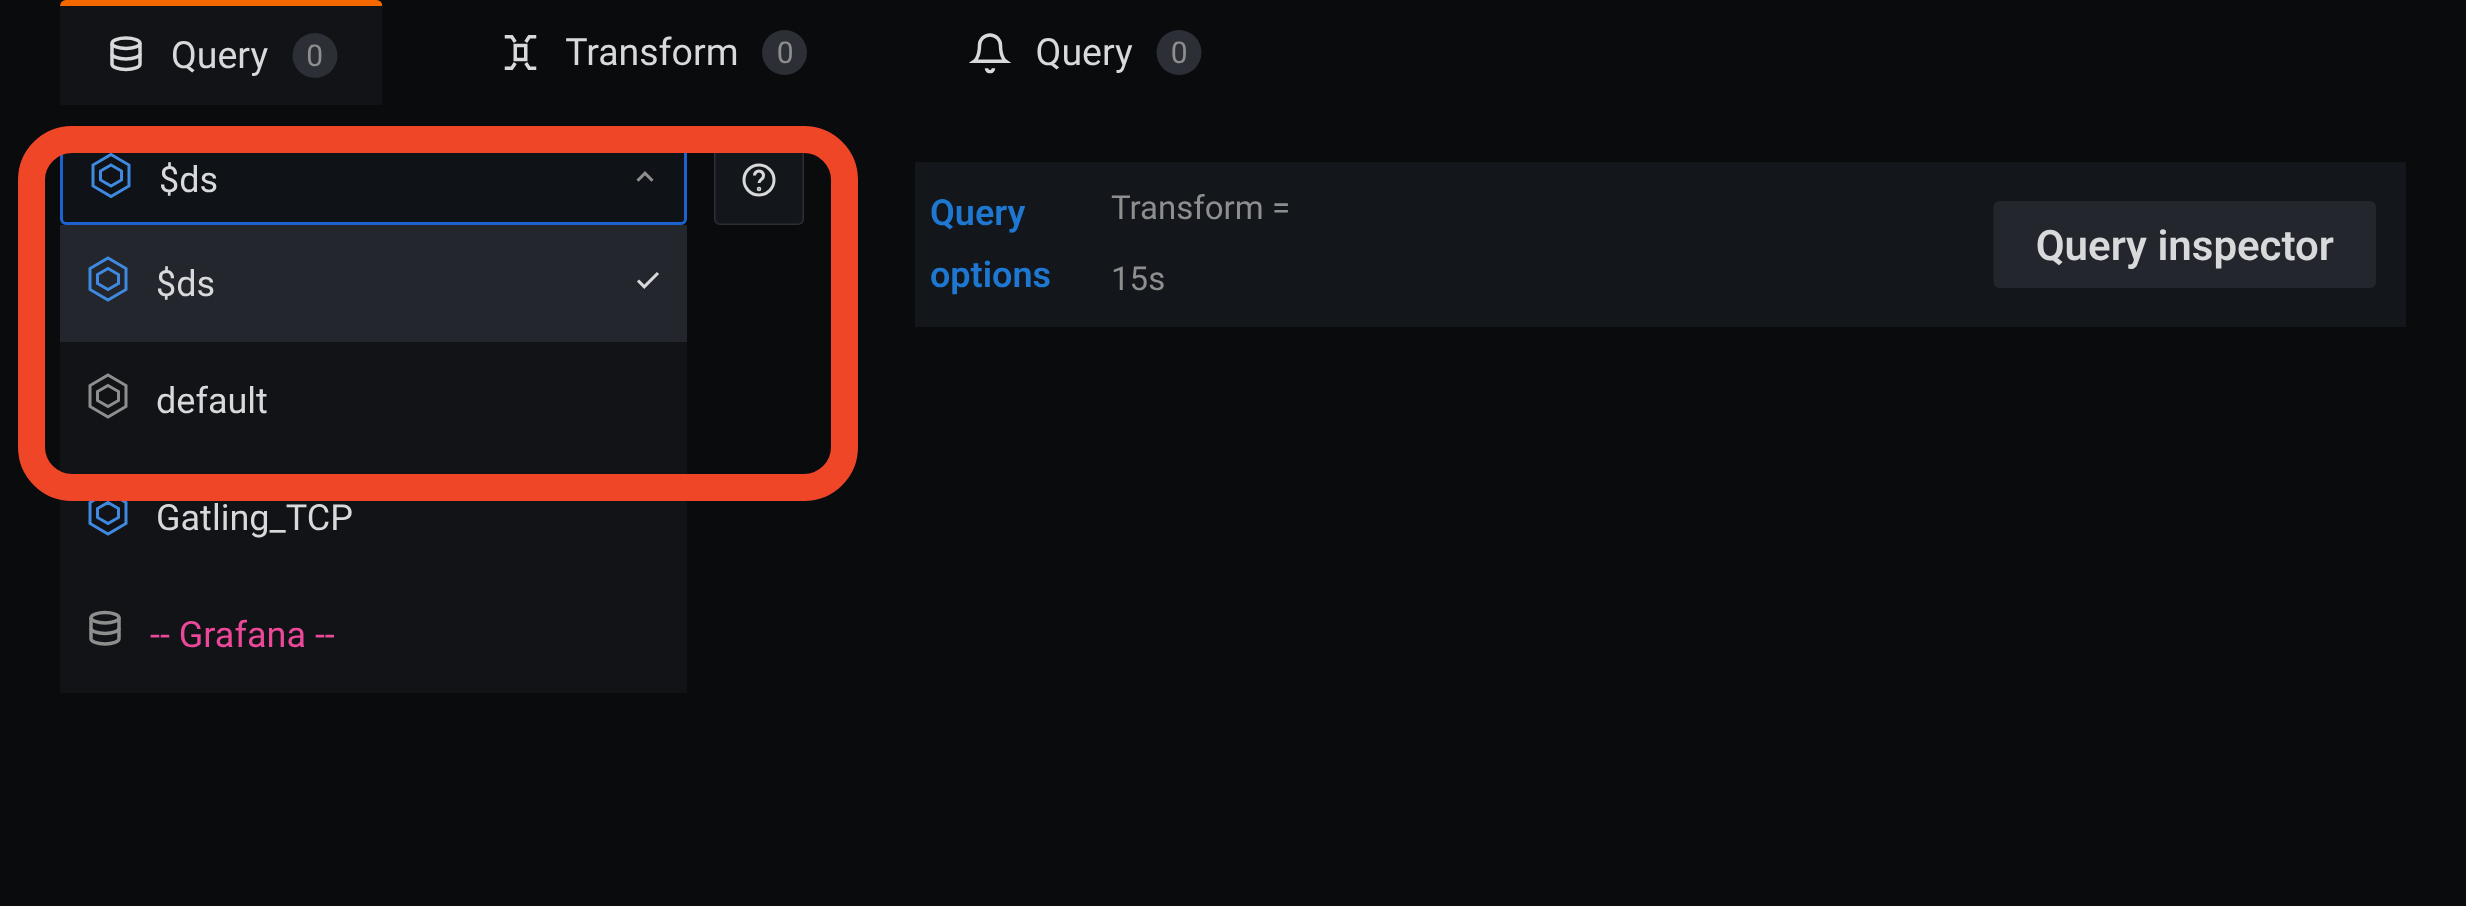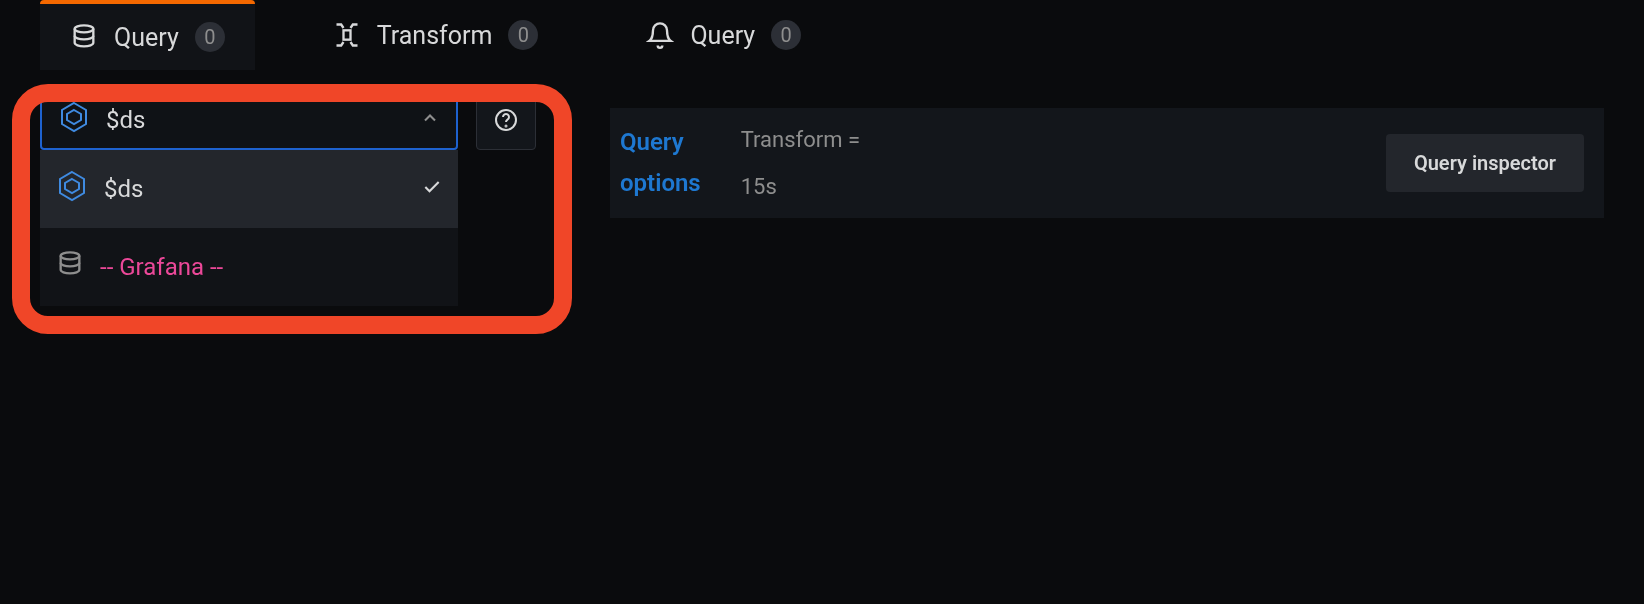--- a/index.html
+++ b/index.html
@@ -175,21 +175,21 @@
     font-size: 22px;
     line-height: 1.7;
   }
   .qo-spacer { flex: 1; }
   .qi-button {
     height: 58px;
     padding: 0 28px;
     background: #23262c;
     border-radius: 4px;
     color: #d8d9da;
-    font-size: 20px;
+    font-size: 28px;
     font-weight: 600;
     display: flex;
     align-items: center;
     cursor: pointer;
   }
 
   .check svg, .caret svg { width: 20px; height: 20px; stroke: currentColor; fill: none; stroke-width: 2.5; }
 </style>
 </head>
 <body>
@@ -263,21 +263,39 @@
               </svg>
           </span>
           <span>$ds</span>
           <span class="check">
             <svg viewBox="0 0 24 24">
                 <polyline points="4 12 9 17 20 6"></polyline>
               </svg>
           </span>
         </div>
 
-
+        <div class="ds-option">
+          <span class="poly-icon">
+            <svg viewBox="0 0 32 32">
+                <polygon points="16,2 28,9 28,23 16,30 4,23 4,9" fill="none" stroke="#8e8e8e" stroke-width="2"></polygon>
+                <polygon points="16,9 23,13 23,19 16,23 9,19 9,13" fill="none" stroke="#8e8e8e" stroke-width="2"></polygon>
+              </svg>
+          </span>
+          <span>default</span>
+        </div>
+
+        <div class="ds-option">
+          <span class="poly-icon">
+            <svg viewBox="0 0 32 32">
+                <polygon points="16,2 28,9 28,23 16,30 4,23 4,9" fill="none" stroke="#3f8ae0" stroke-width="2"></polygon>
+                <polygon points="16,9 23,13 23,19 16,23 9,19 9,13" fill="none" stroke="#3f8ae0" stroke-width="2"></polygon>
+              </svg>
+          </span>
+          <span>Gatling_TCP</span>
+        </div>
 
 
         <div class="ds-option grafana">
           <span class="db-icon">
             <svg viewBox="0 0 24 24">
                 <ellipse cx="12" cy="5" rx="8" ry="3"></ellipse>
                 <path d="M4 5v6c0 1.66 3.58 3 8 3s8-1.34 8-3V5"></path>
                 <path d="M4 11v6c0 1.66 3.58 3 8 3s8-1.34 8-3v-6"></path>
               </svg>
           </span>

